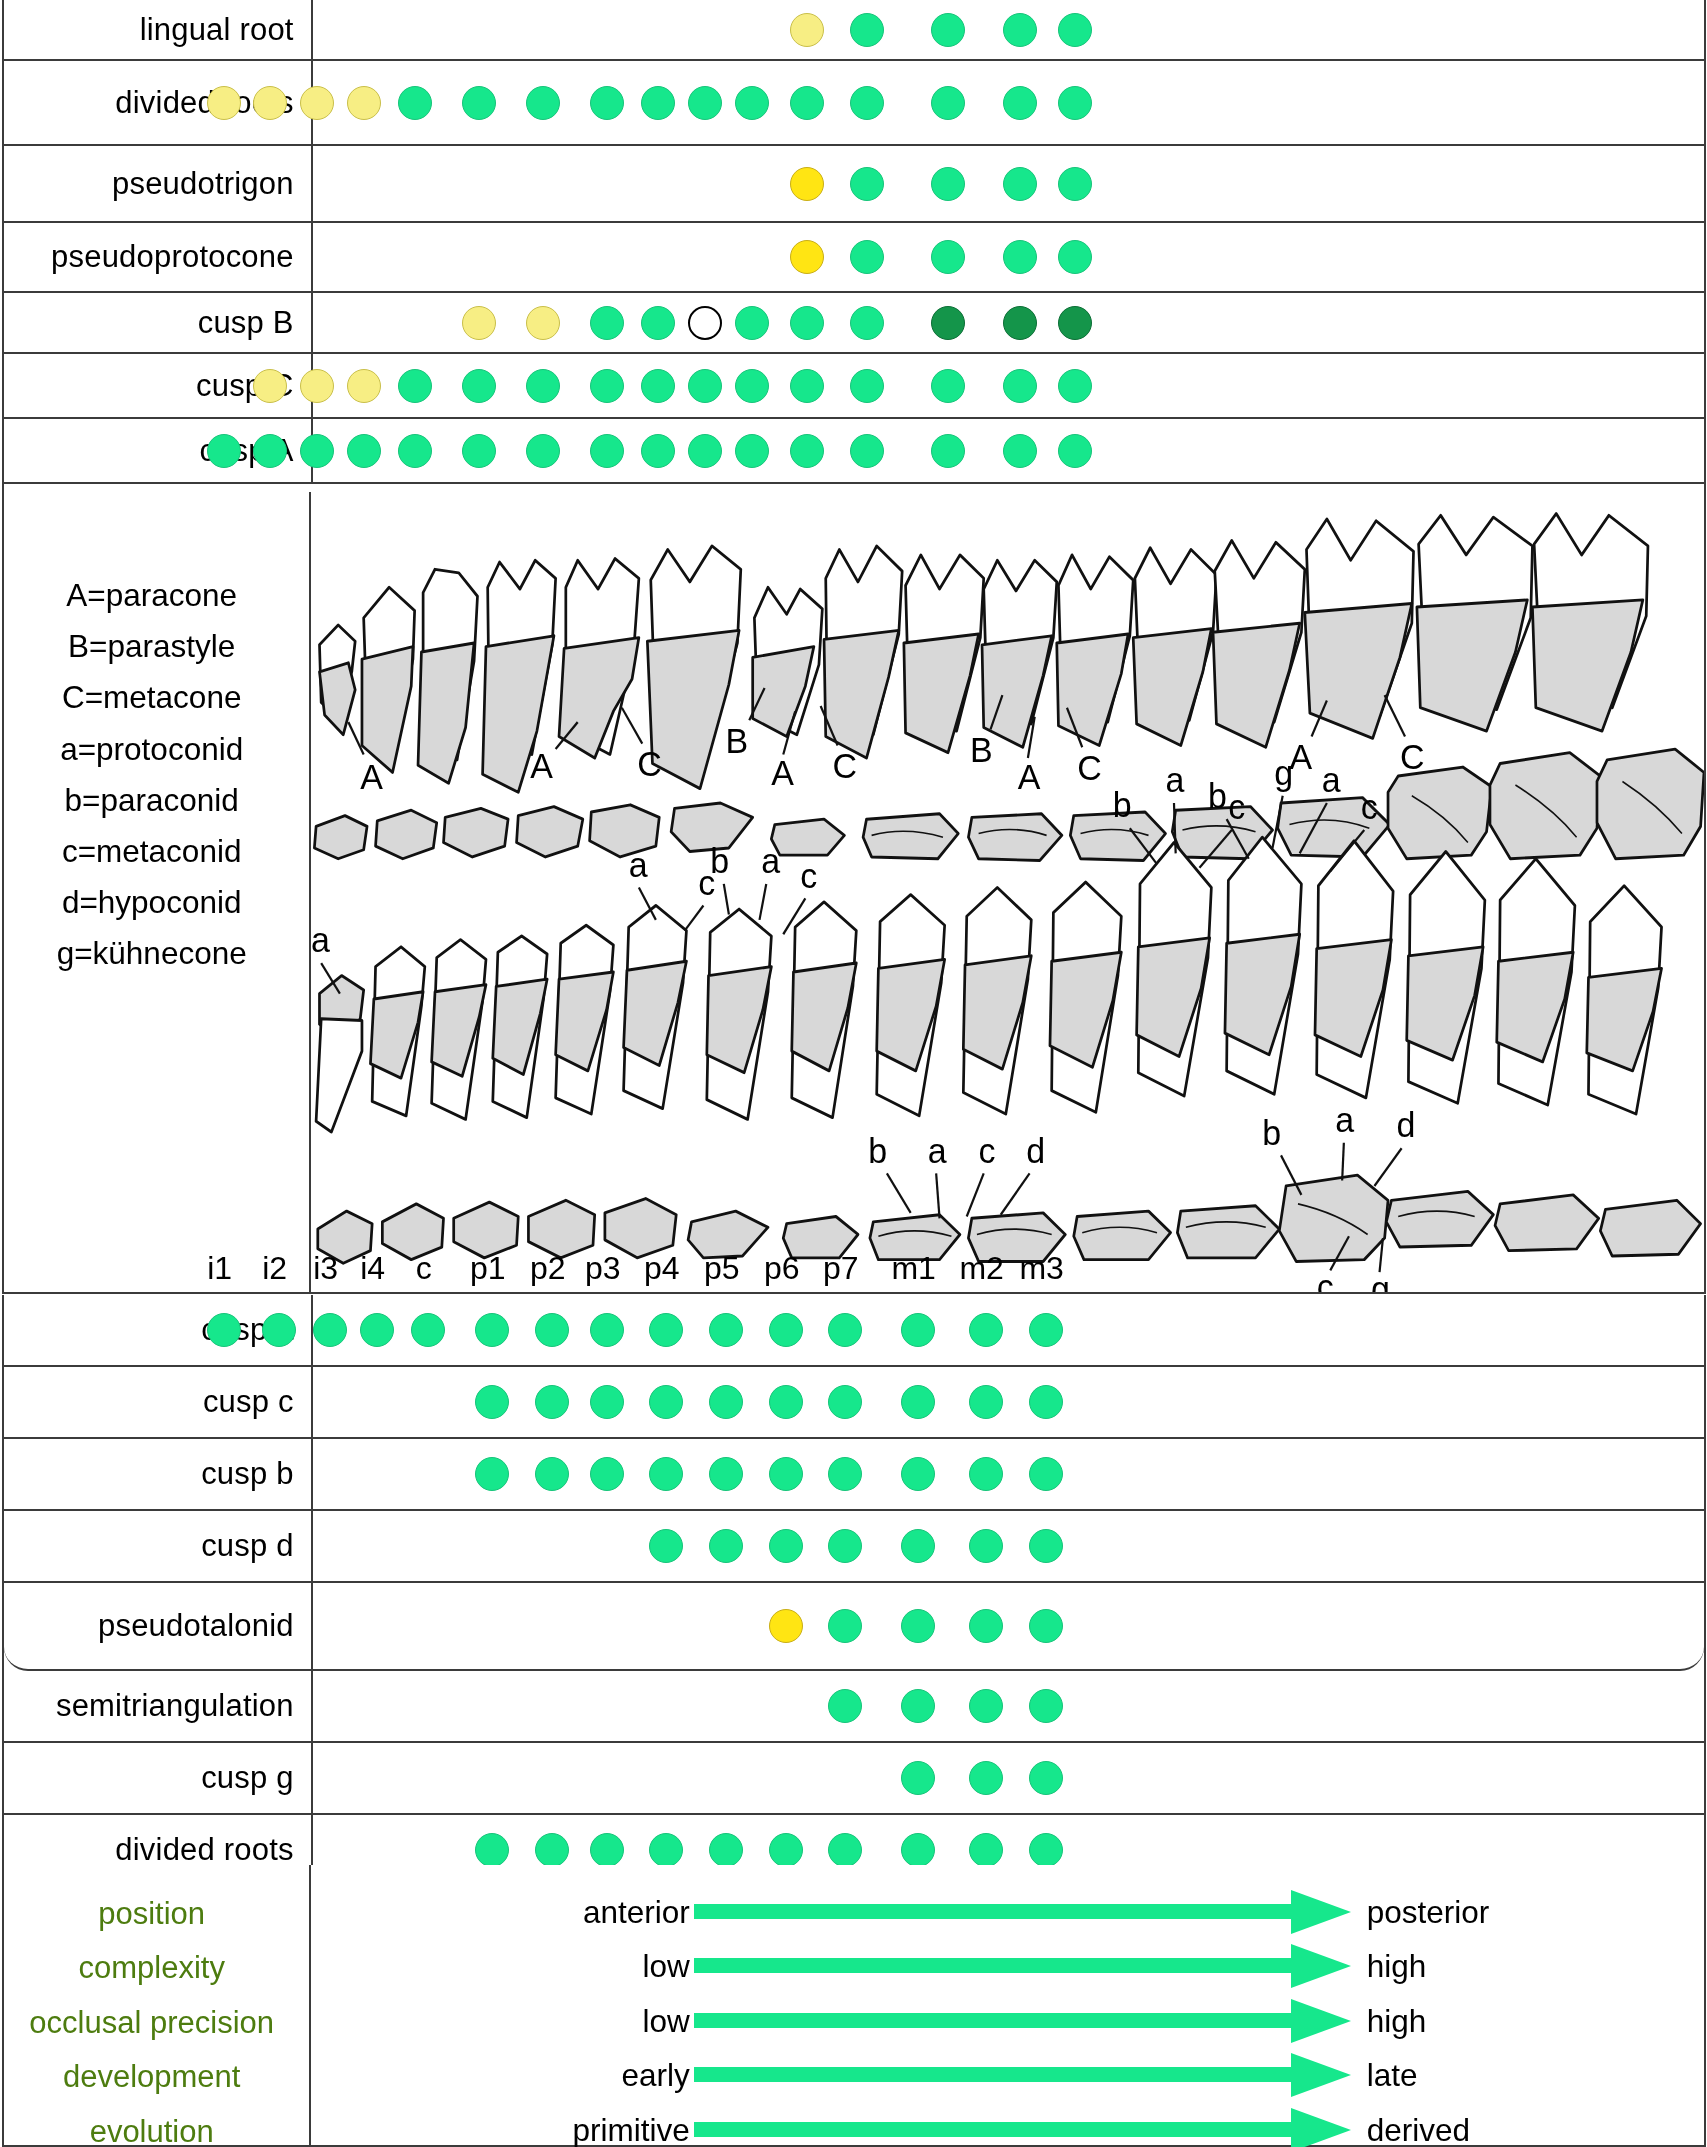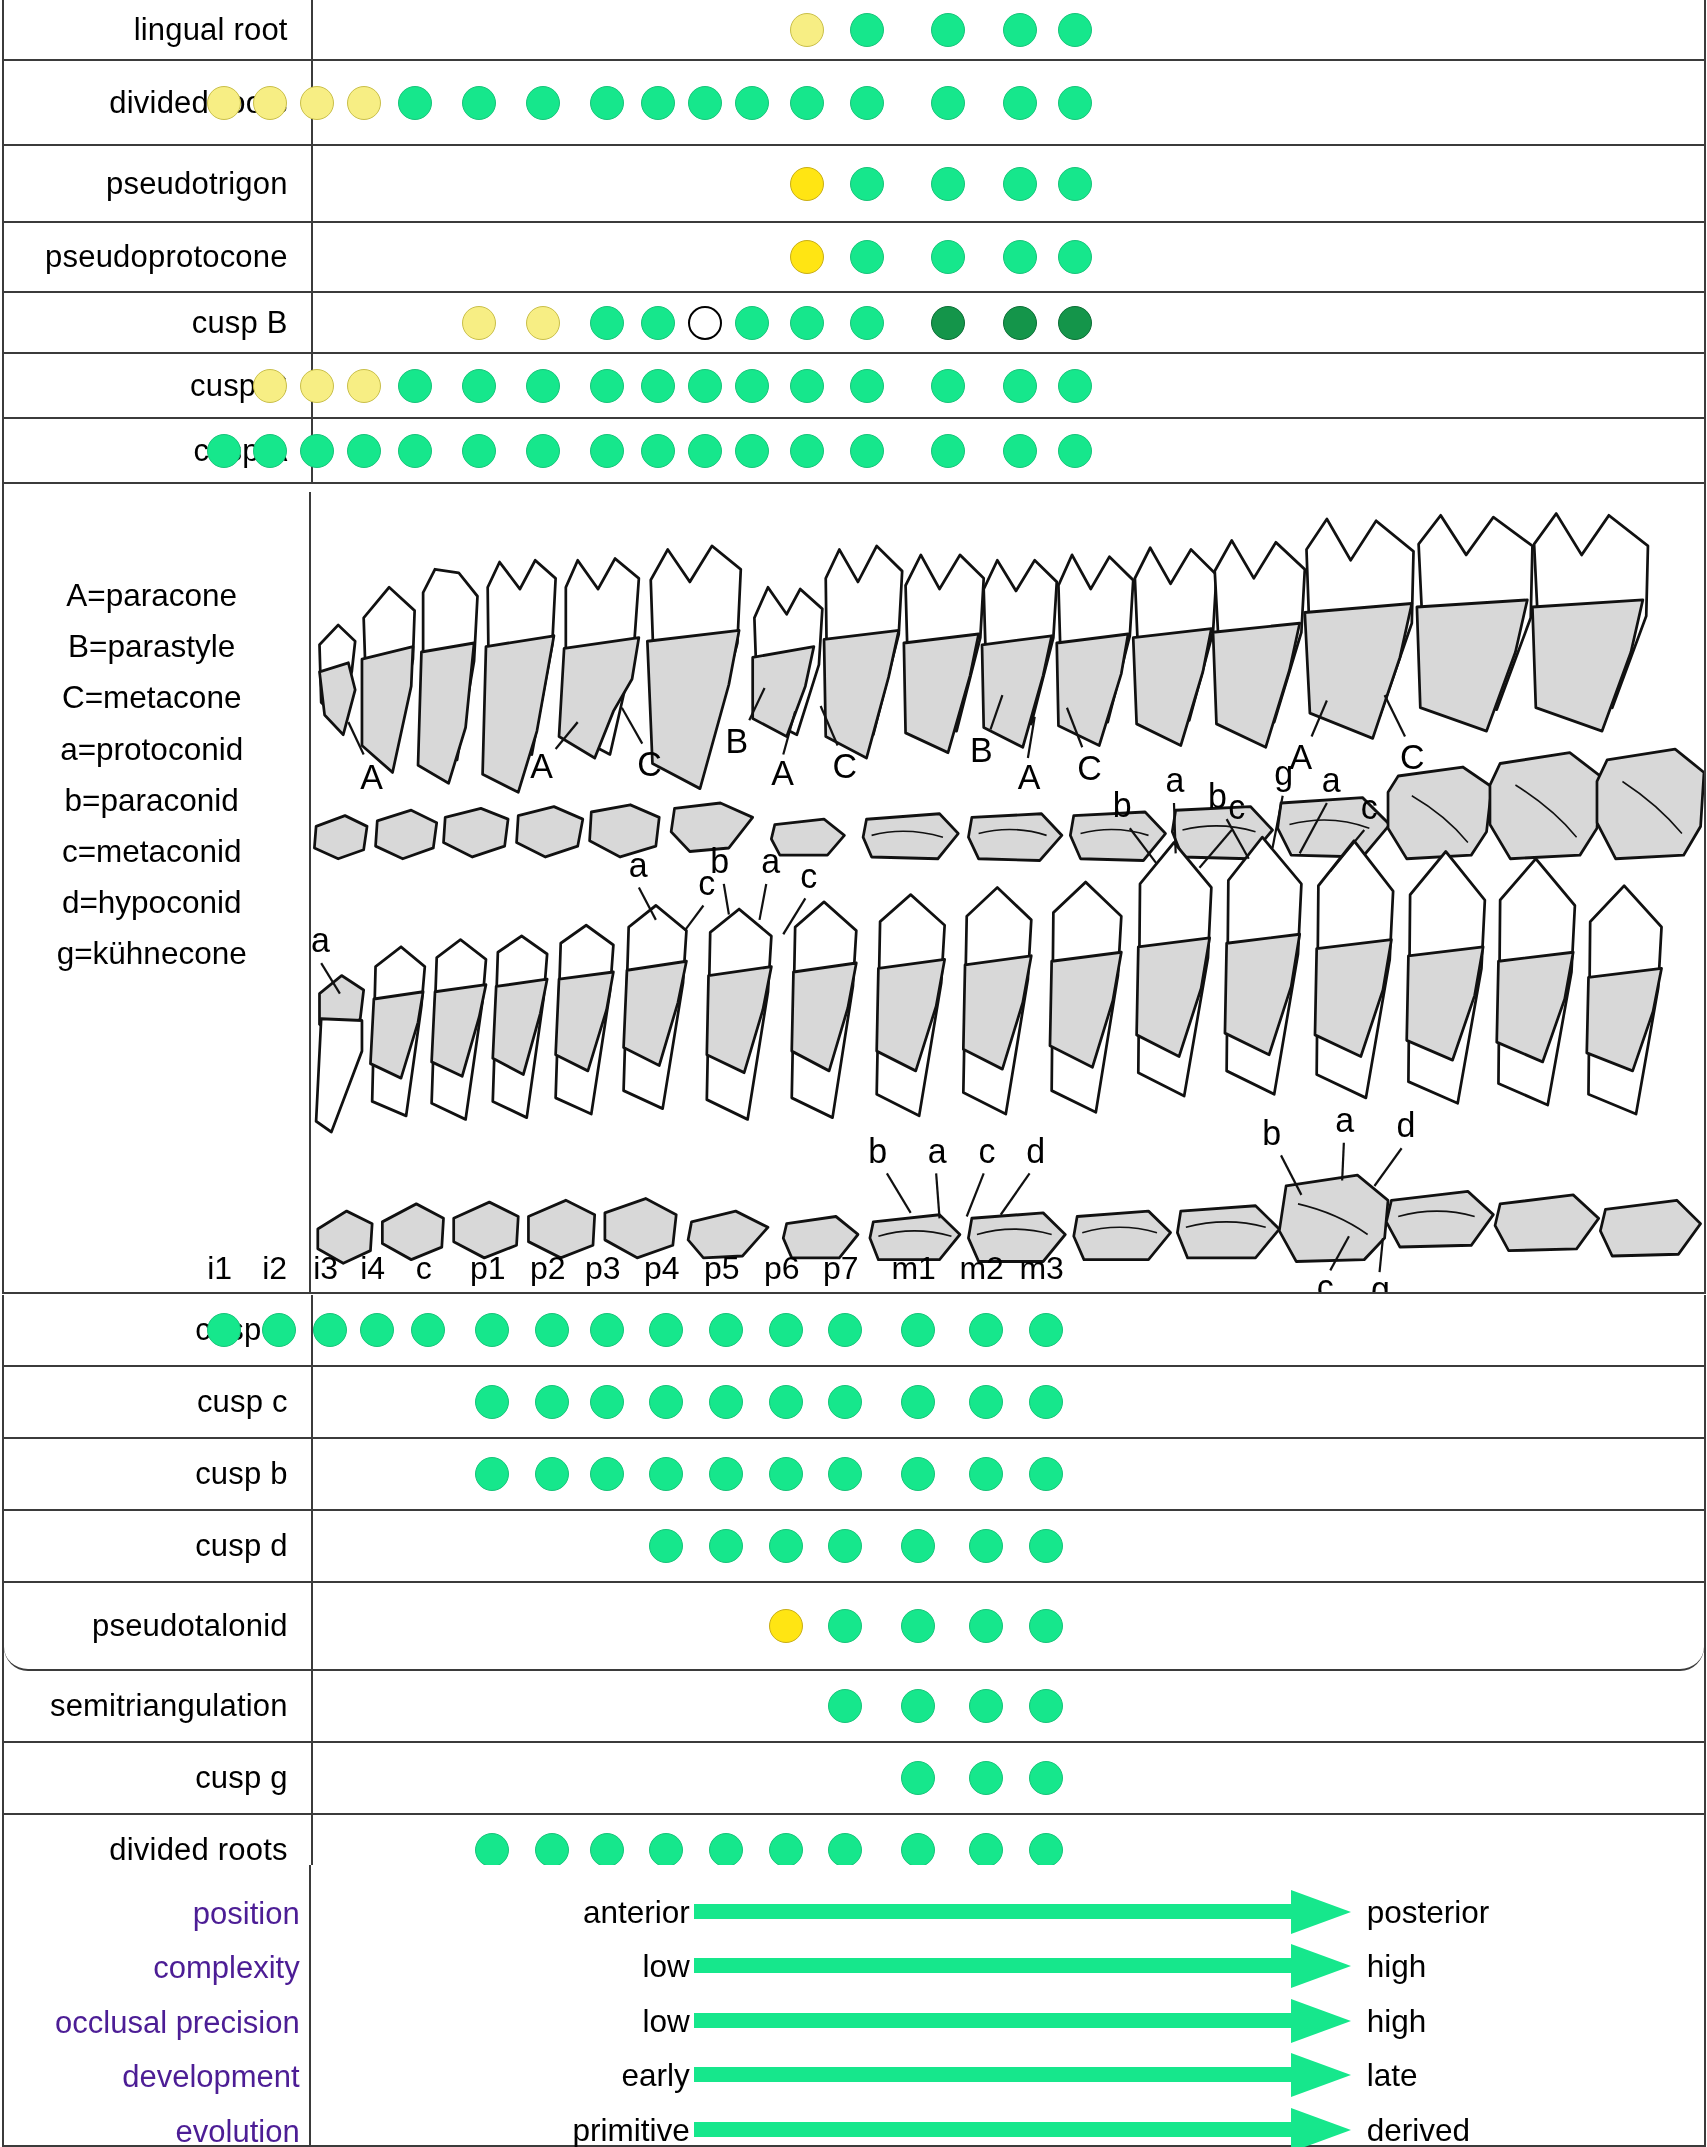--- a/index.html
+++ b/index.html
@@ -31,21 +31,21 @@
     background: #fff;
   }
   .row-label {
     position: absolute;
     left: 0; top: 0;
     width: 307px;
     height: 100%;
     display: flex;
     align-items: center;
     justify-content: flex-end;
-    padding-right: 23px;
+    padding-right: 17px;
     font-size: 31px;
     color: #000;
     letter-spacing: 0.2px;
     white-space: nowrap;
   }
   .row-cells {
     position: absolute;
     left: 307px; top: 0;
     right: 0; height: 100%;
     border-left: 2.6px solid #3b3b3b;
@@ -126,22 +126,22 @@
     background: #fff;
   }
   .arrow-labels {
     position: absolute;
     left: 0; top: 0; width: 307px; height: 100%;
     border-right: 2.6px solid #3b3b3b;
   }
   .arr-name {
     position: absolute;
     left: 0; width: 296px;
-    text-align: right;
-    font-size: 31px; color: #4c1d95;
+    text-align: center;
+    font-size: 31px; color: #4d7c0f;
     white-space: nowrap;
   }
   .arrow-rows {
     position: absolute;
     left: 307px; top: 0; right: 0; height: 100%;
   }
   .arr-row { position: absolute; left: 0; right: 0; height: 55px; }
   .arr-left {
     position: absolute; right: 1014px; top: 50%;
     transform: translateY(-50%);

